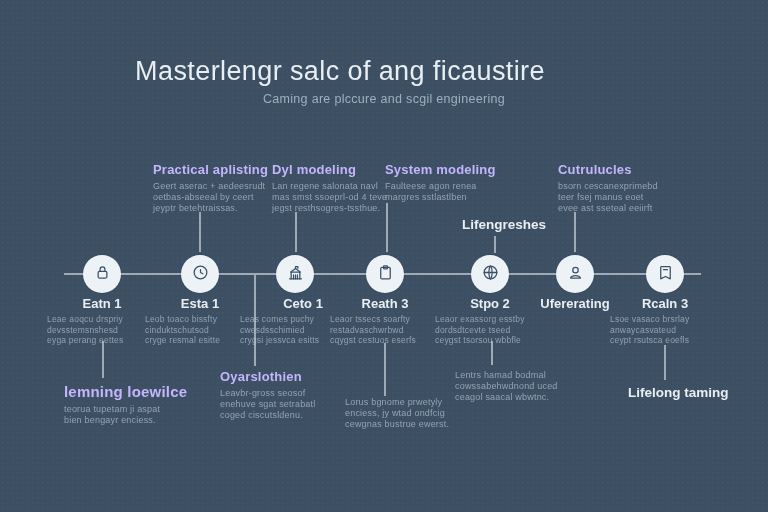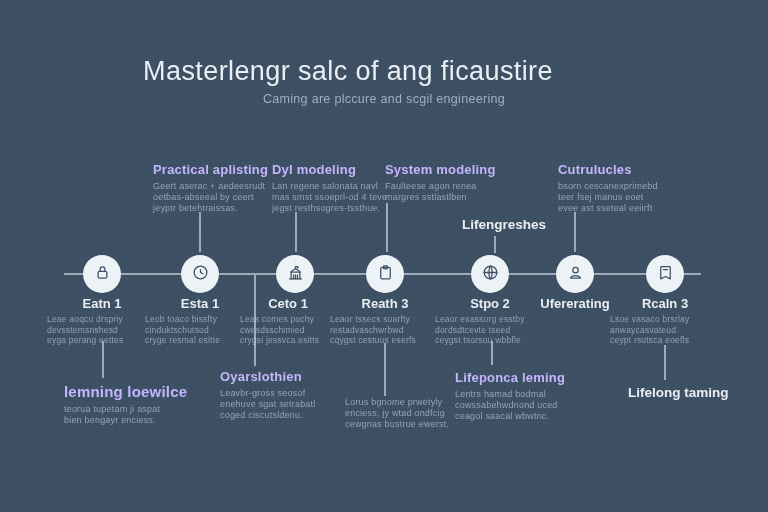--- a/index.html
+++ b/index.html
@@ -6,21 +6,21 @@
   body{
     width:768px;height:512px;position:relative;overflow:hidden;
     background:#3c4f63;
     font-family:"Liberation Sans", sans-serif;
     color:#e8eef3;
   }
   .grain{position:absolute;inset:0;pointer-events:none;
     background-image:radial-gradient(rgba(255,255,255,0.03) 1px, transparent 1px);
     background-size:5px 5px;}
   .title{position:absolute;top:56px;left:0;width:680px;text-align:center;
-    font-size:27px;font-weight:500;letter-spacing:.4px;color:#e9eef3;margin-left:8px;}
+    font-size:27px;font-weight:500;letter-spacing:.4px;color:#e9eef3;}
   .subtitle{position:absolute;top:92px;left:0;width:768px;text-align:center;
     font-size:12.5px;color:#9db0bf;letter-spacing:.3px;}
   .hline{position:absolute;height:1.5px;background:rgba(199,209,218,.7);}
   .vline{position:absolute;width:1.5px;background:rgba(199,209,218,.7);}
   .node{position:absolute;width:38px;height:38px;border-radius:50%;
     background:#edf2f6;display:flex;align-items:center;justify-content:center;
     box-shadow:0 0 0 1px rgba(0,0,0,0.05);}
   .node svg{stroke:#3d5166;fill:none;stroke-width:1.6;stroke-linecap:round;stroke-linejoin:round;}
   .block{position:absolute;}
   .block-h{font-weight:bold;font-size:13px;color:#c4b5fd;margin:0 0 4px 0;letter-spacing:.2px;}
@@ -127,21 +127,21 @@
   <div>Leae aoqcu drspriy</div>
   <div>devsstemsnshesd</div>
   <div>eyga perang eettes</div>
 </div>
 <div class="step-label" style="left:145px;">Esta 1</div>
 <div class="step-body" style="left:145px;">
   <div>Leob toaco bissfty</div>
   <div>cinduktschutsod</div>
   <div>cryge resmal esitte</div>
 </div>
-<div class="step-label" style="left:233px;">Ceto 1</div>
+<div class="step-label" style="left:248px;">Ceto 1</div>
 <div class="step-body" style="left:240px;">
   <div>Leas comes puchy</div>
   <div>cwesdsschimied</div>
   <div>crygsi jessvca esitts</div>
 </div>
 <div class="step-label" style="left:330px;">Reath 3</div>
 <div class="step-body" style="left:330px;">
   <div>Leaor tssecs soarfty</div>
   <div>restadvaschwrbwd</div>
   <div>cqygst cestuos eserfs</div>
@@ -177,18 +177,17 @@
   <div class="bodyline">Leavbr-gross seosof</div>
   <div class="bodyline">enehuve sgat setrabatl</div>
   <div class="bodyline">coged ciscutsldenu.</div>
 </div>
 <div class="block" style="left:345px;top:397px;">
   <div class="bodyline">Lorus bgnome prwetyly</div>
   <div class="bodyline">enciess, jy wtad ondfcig</div>
   <div class="bodyline">cewgnas bustrue ewerst.</div>
 </div>
 <div class="block" style="left:455px;top:370px;">
-  <div class="block-h">Lifeponca leming</div>
   <div class="bodyline">Lentrs hamad bodmal</div>
   <div class="bodyline">cowssabehwdnond uced</div>
   <div class="bodyline">ceagol saacal wbwtnc.</div>
 </div>
 <div class="float-label" style="left:628px;top:385px;">Lifelong taming</div>
 
 </body></html>

